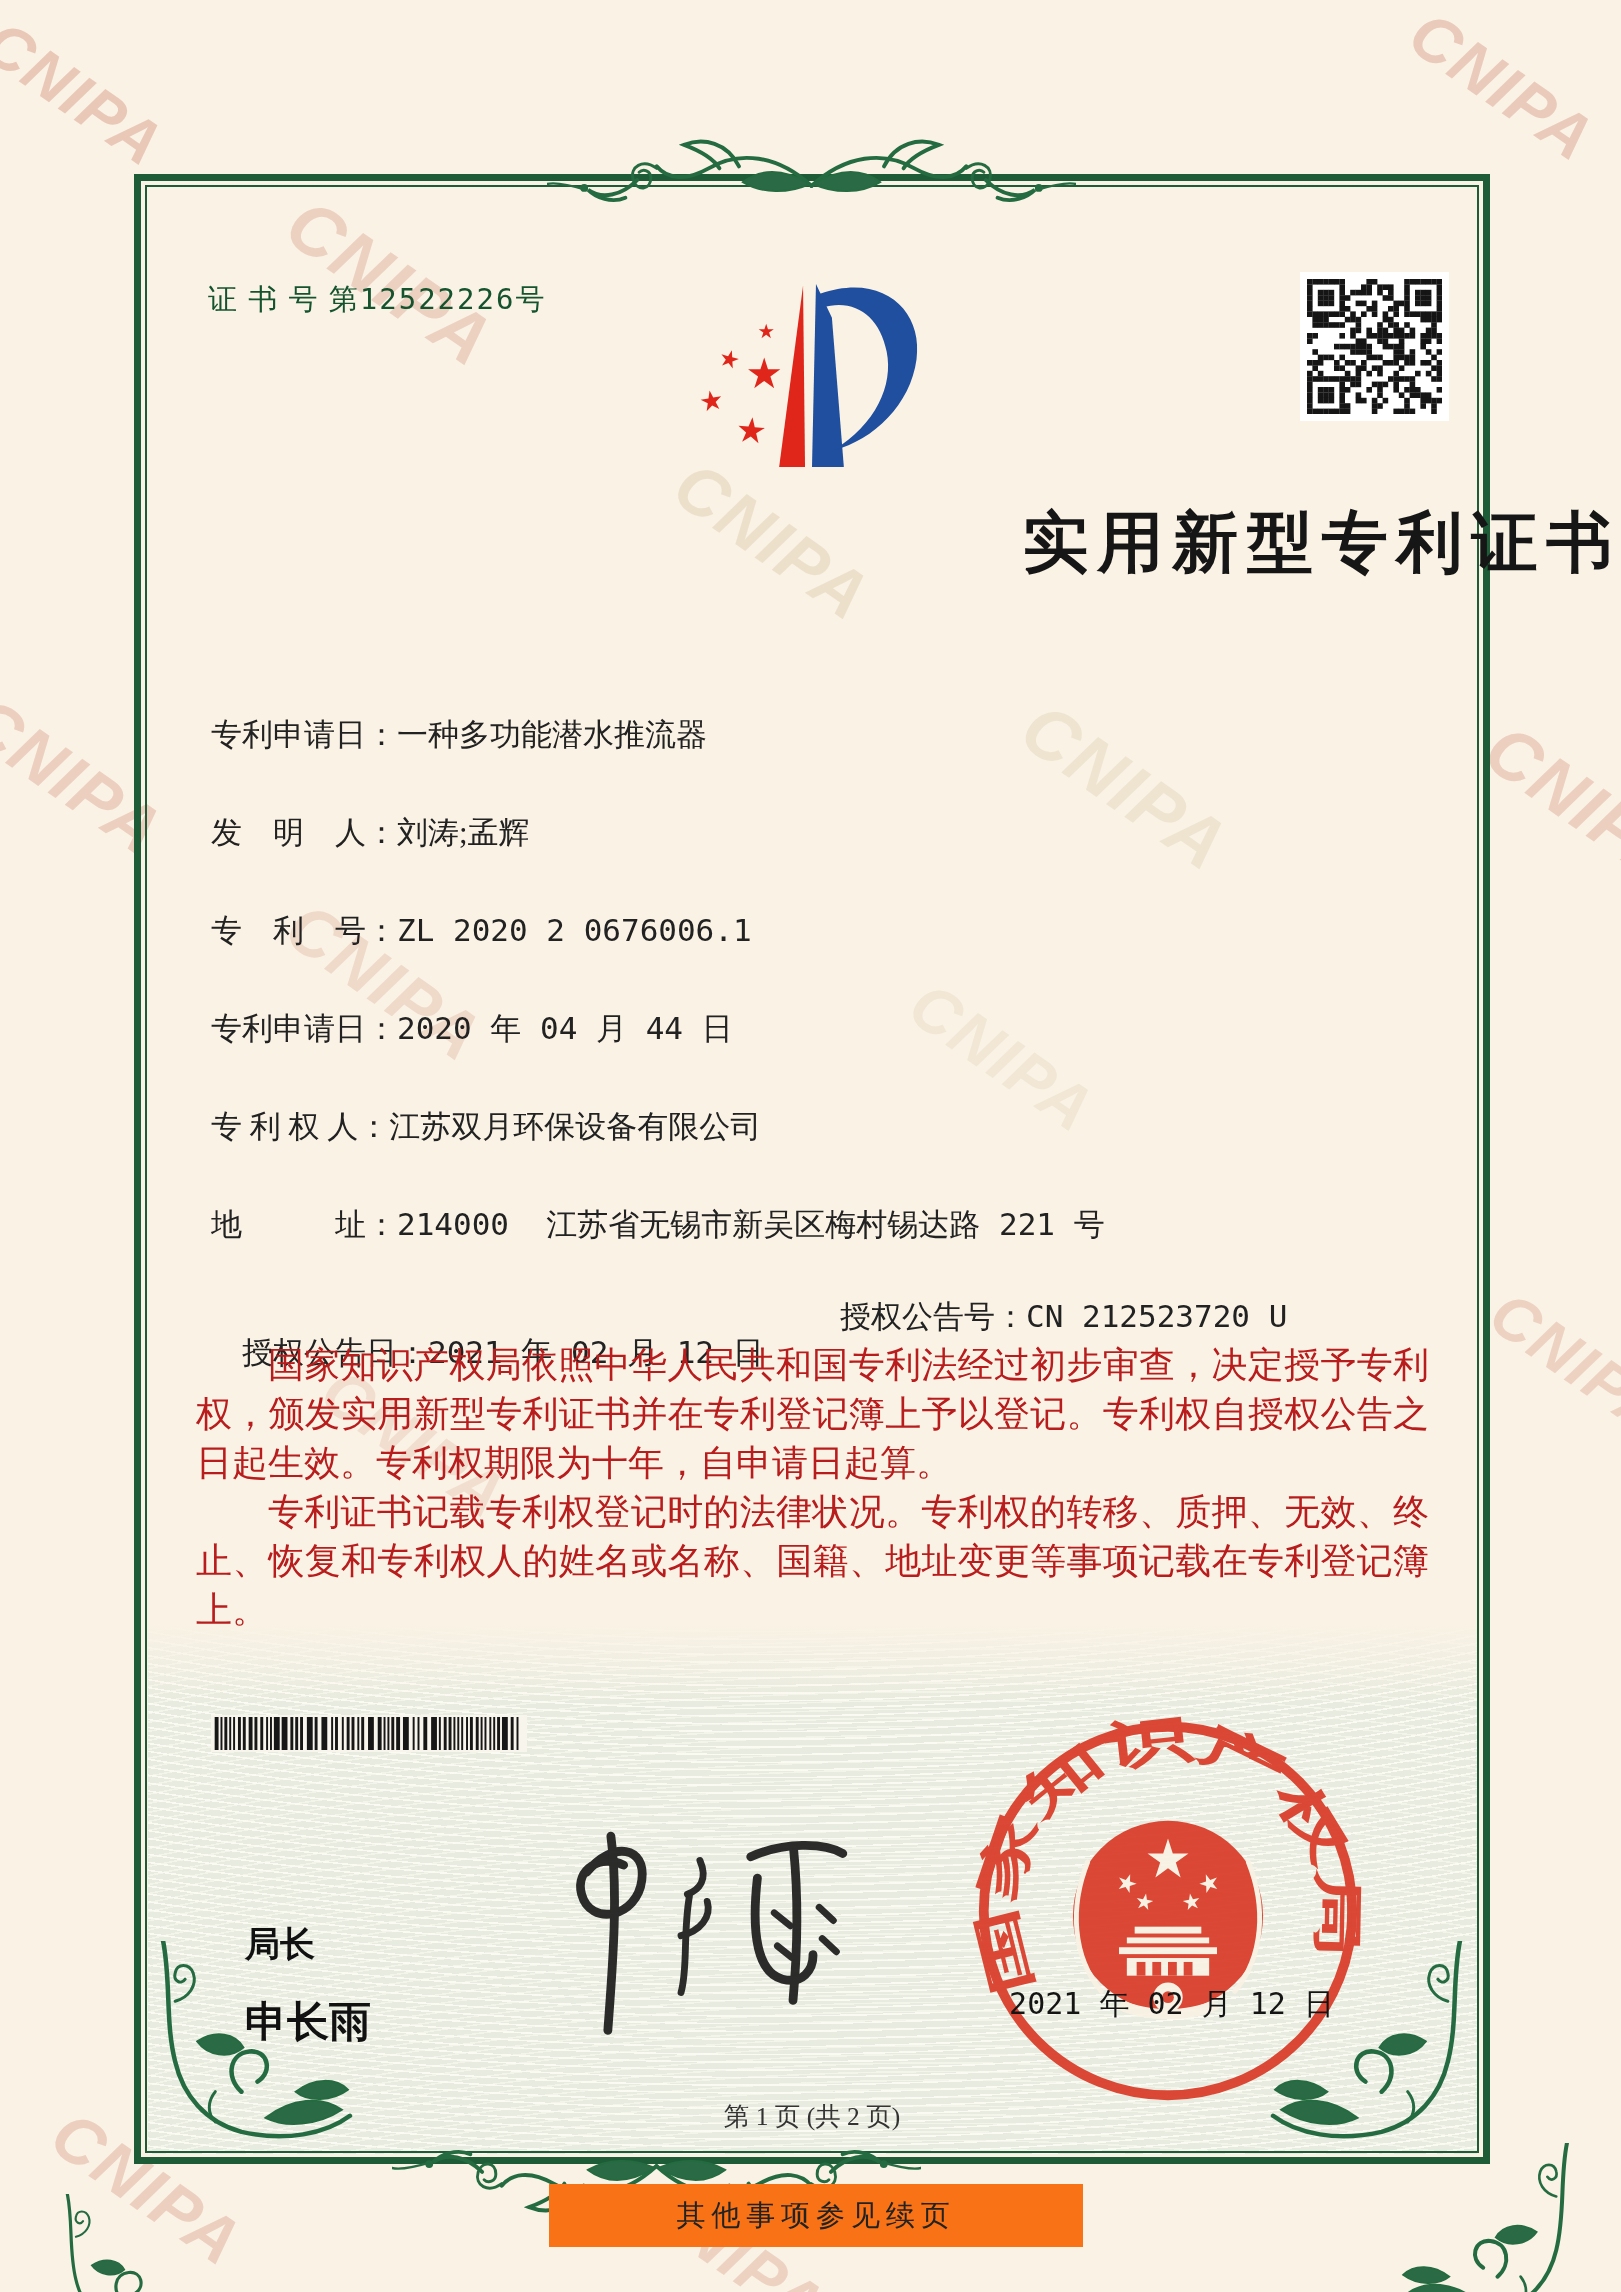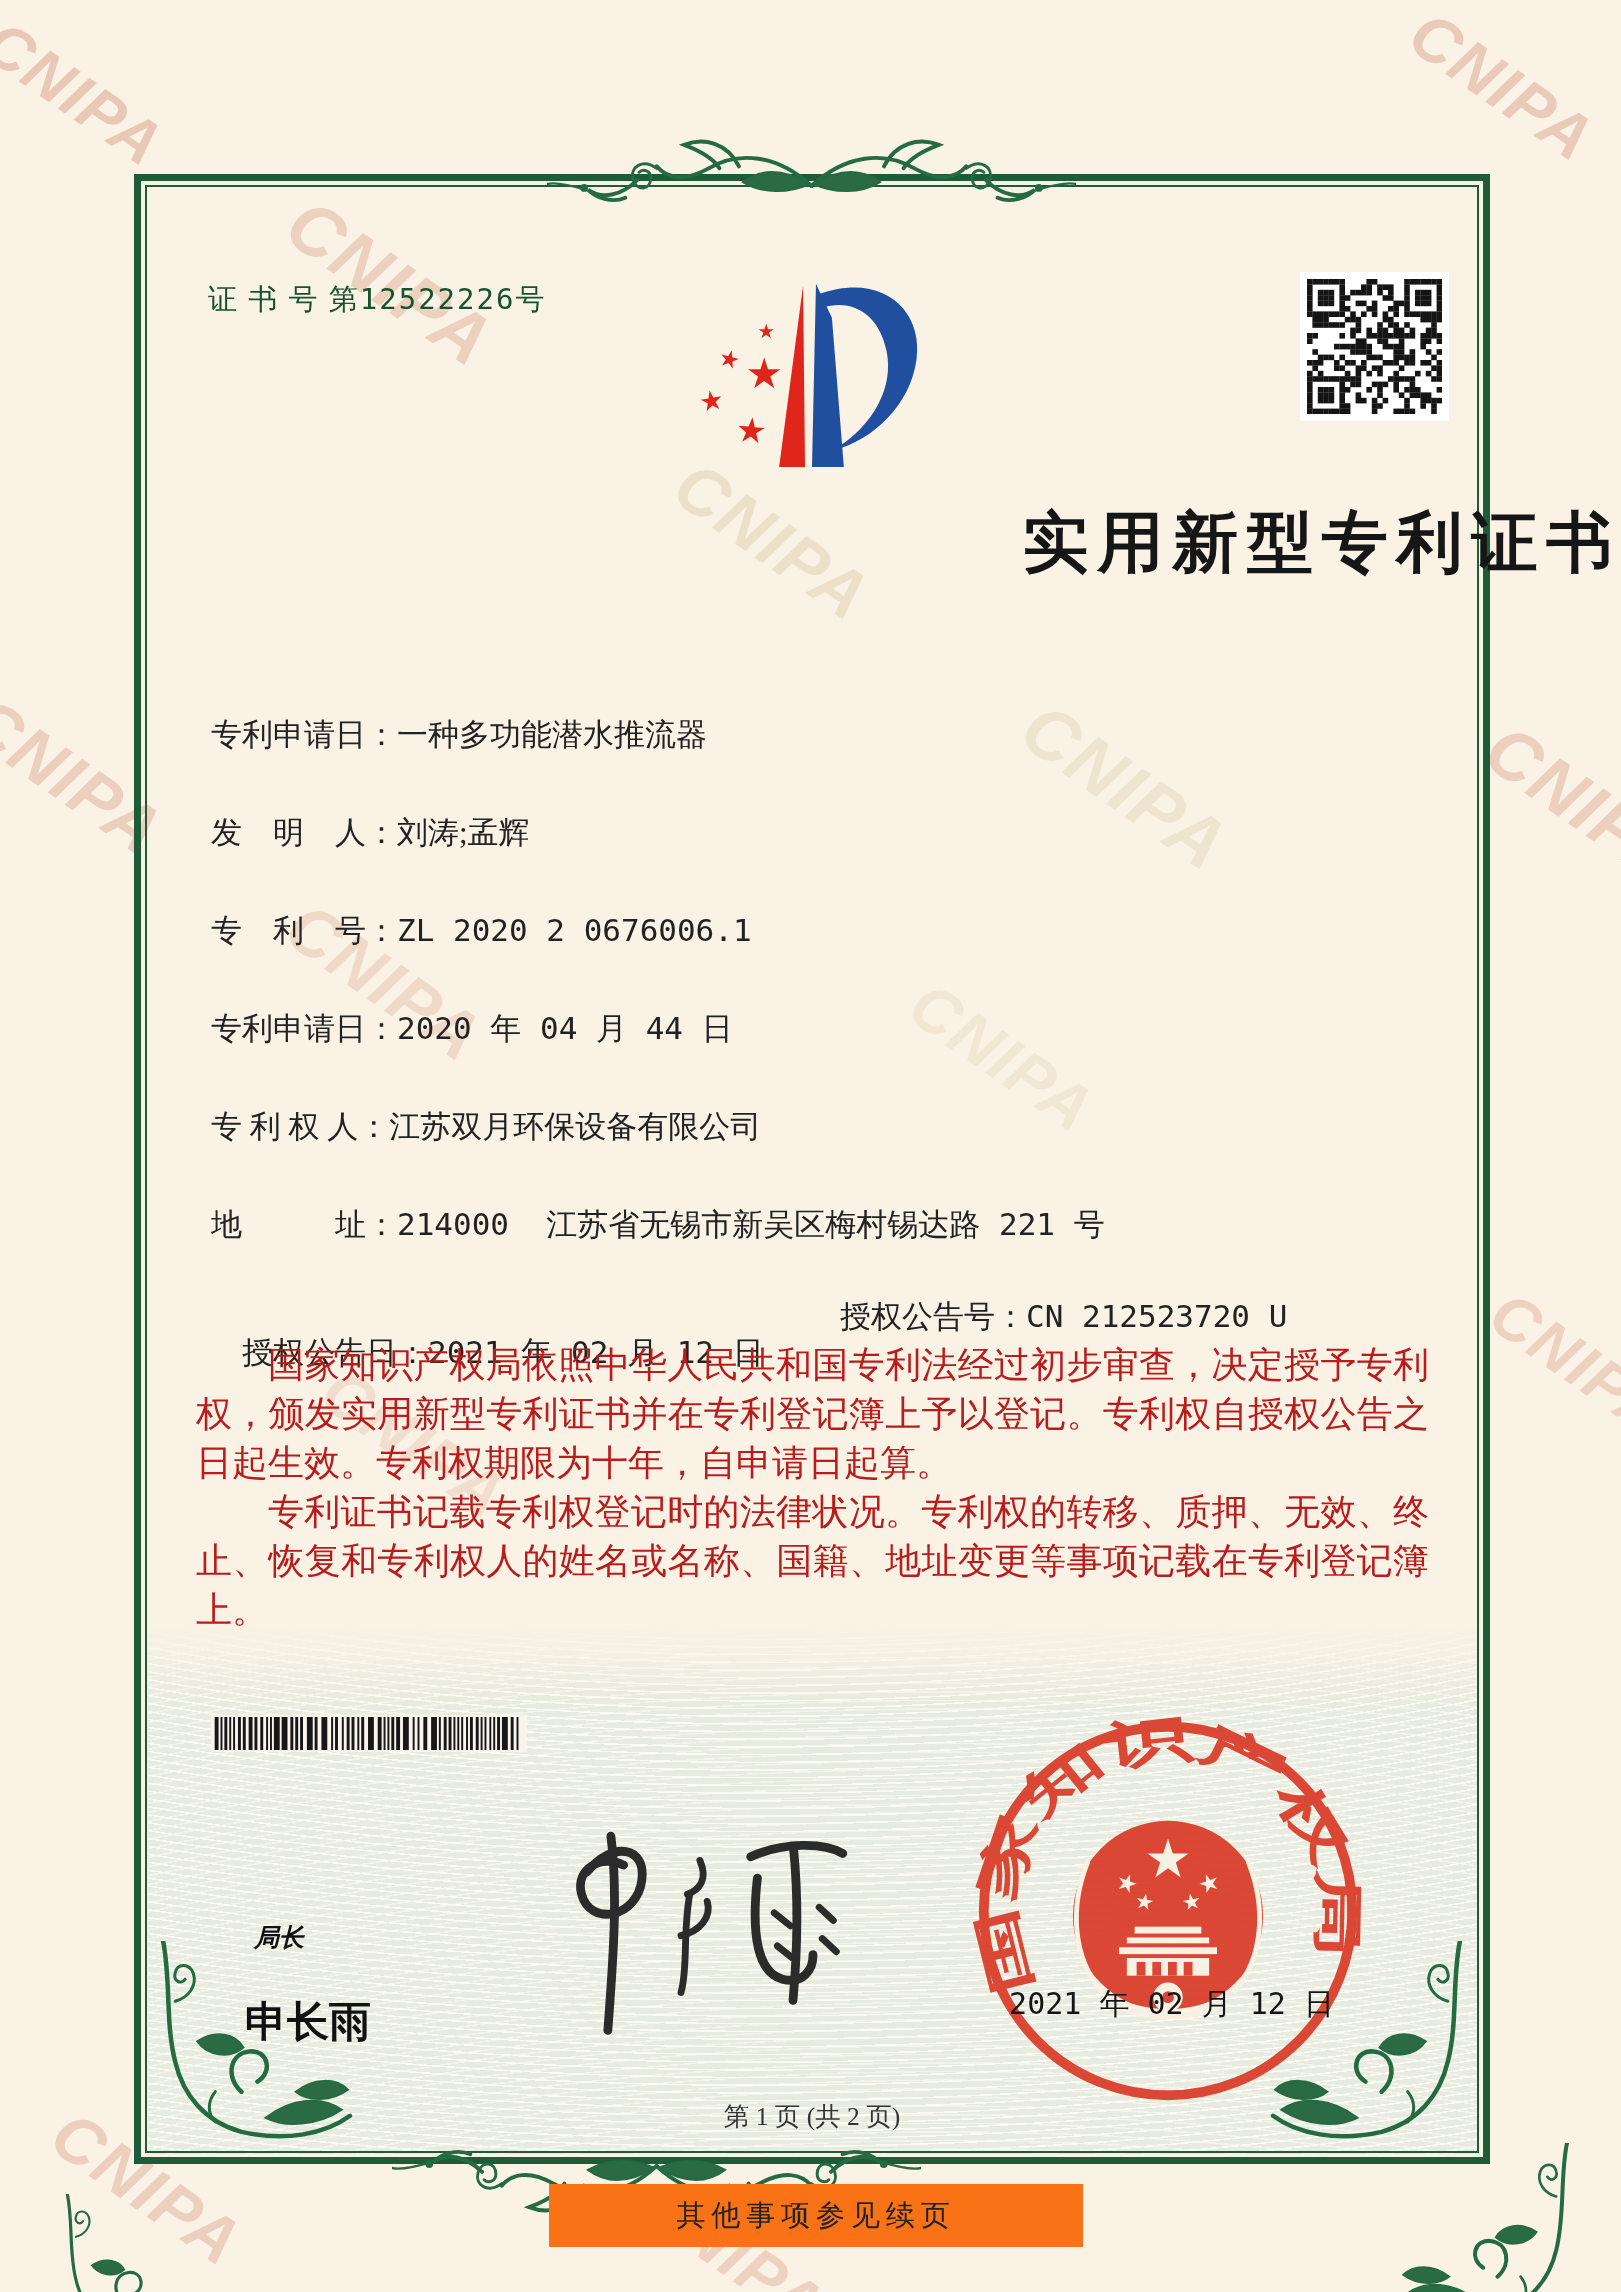--- a/index.html
+++ b/index.html
@@ -74,21 +74,21 @@
   .field-row .g2{position:absolute;left:629px;top:0;}
   .body-text{
     position:absolute;left:196px;top:1341px;width:1233px;
     font-size:36px;line-height:49px;text-align:justify;color:#b91c1c;
   }
   .body-text p{text-indent:2em;}
   .barcode{
     position:absolute;left:211px;top:1715px;width:316px;height:37px;
     background:#f7f5ec;padding:2px;z-index:5;
   }
-  .signer-title{position:absolute;left:254px;top:1921px;font-family:"Liberation Sans","DejaVu Sans",sans-serif;font-size:25px;font-weight:600;color:#111;z-index:6;font-style:italic;}
+  .signer-title{position:absolute;left:245px;top:1921px;font-family:"Liberation Sans","DejaVu Sans",sans-serif;font-size:35px;font-weight:600;color:#111;z-index:6;}
   .signer-name{position:absolute;left:245px;top:1994px;font-family:"Liberation Sans","DejaVu Sans",sans-serif;font-size:42px;font-weight:600;color:#111;z-index:6;}
   .signature{position:absolute;left:534px;top:1813px;width:333px;height:240px;z-index:6;transform:rotate(-2deg);}
   .seal{position:absolute;left:972px;top:1715px;width:392px;height:392px;z-index:6;opacity:.93;}
   .seal-date{
     position:absolute;left:990px;top:1984px;width:363px;text-align:center;
     font-size:30px;color:#141414;z-index:7;white-space:pre;
   }
   .page-info{
     position:absolute;left:134px;top:2099px;width:1356px;text-align:center;
     font-size:25.5px;color:#333;z-index:5;white-space:pre;

